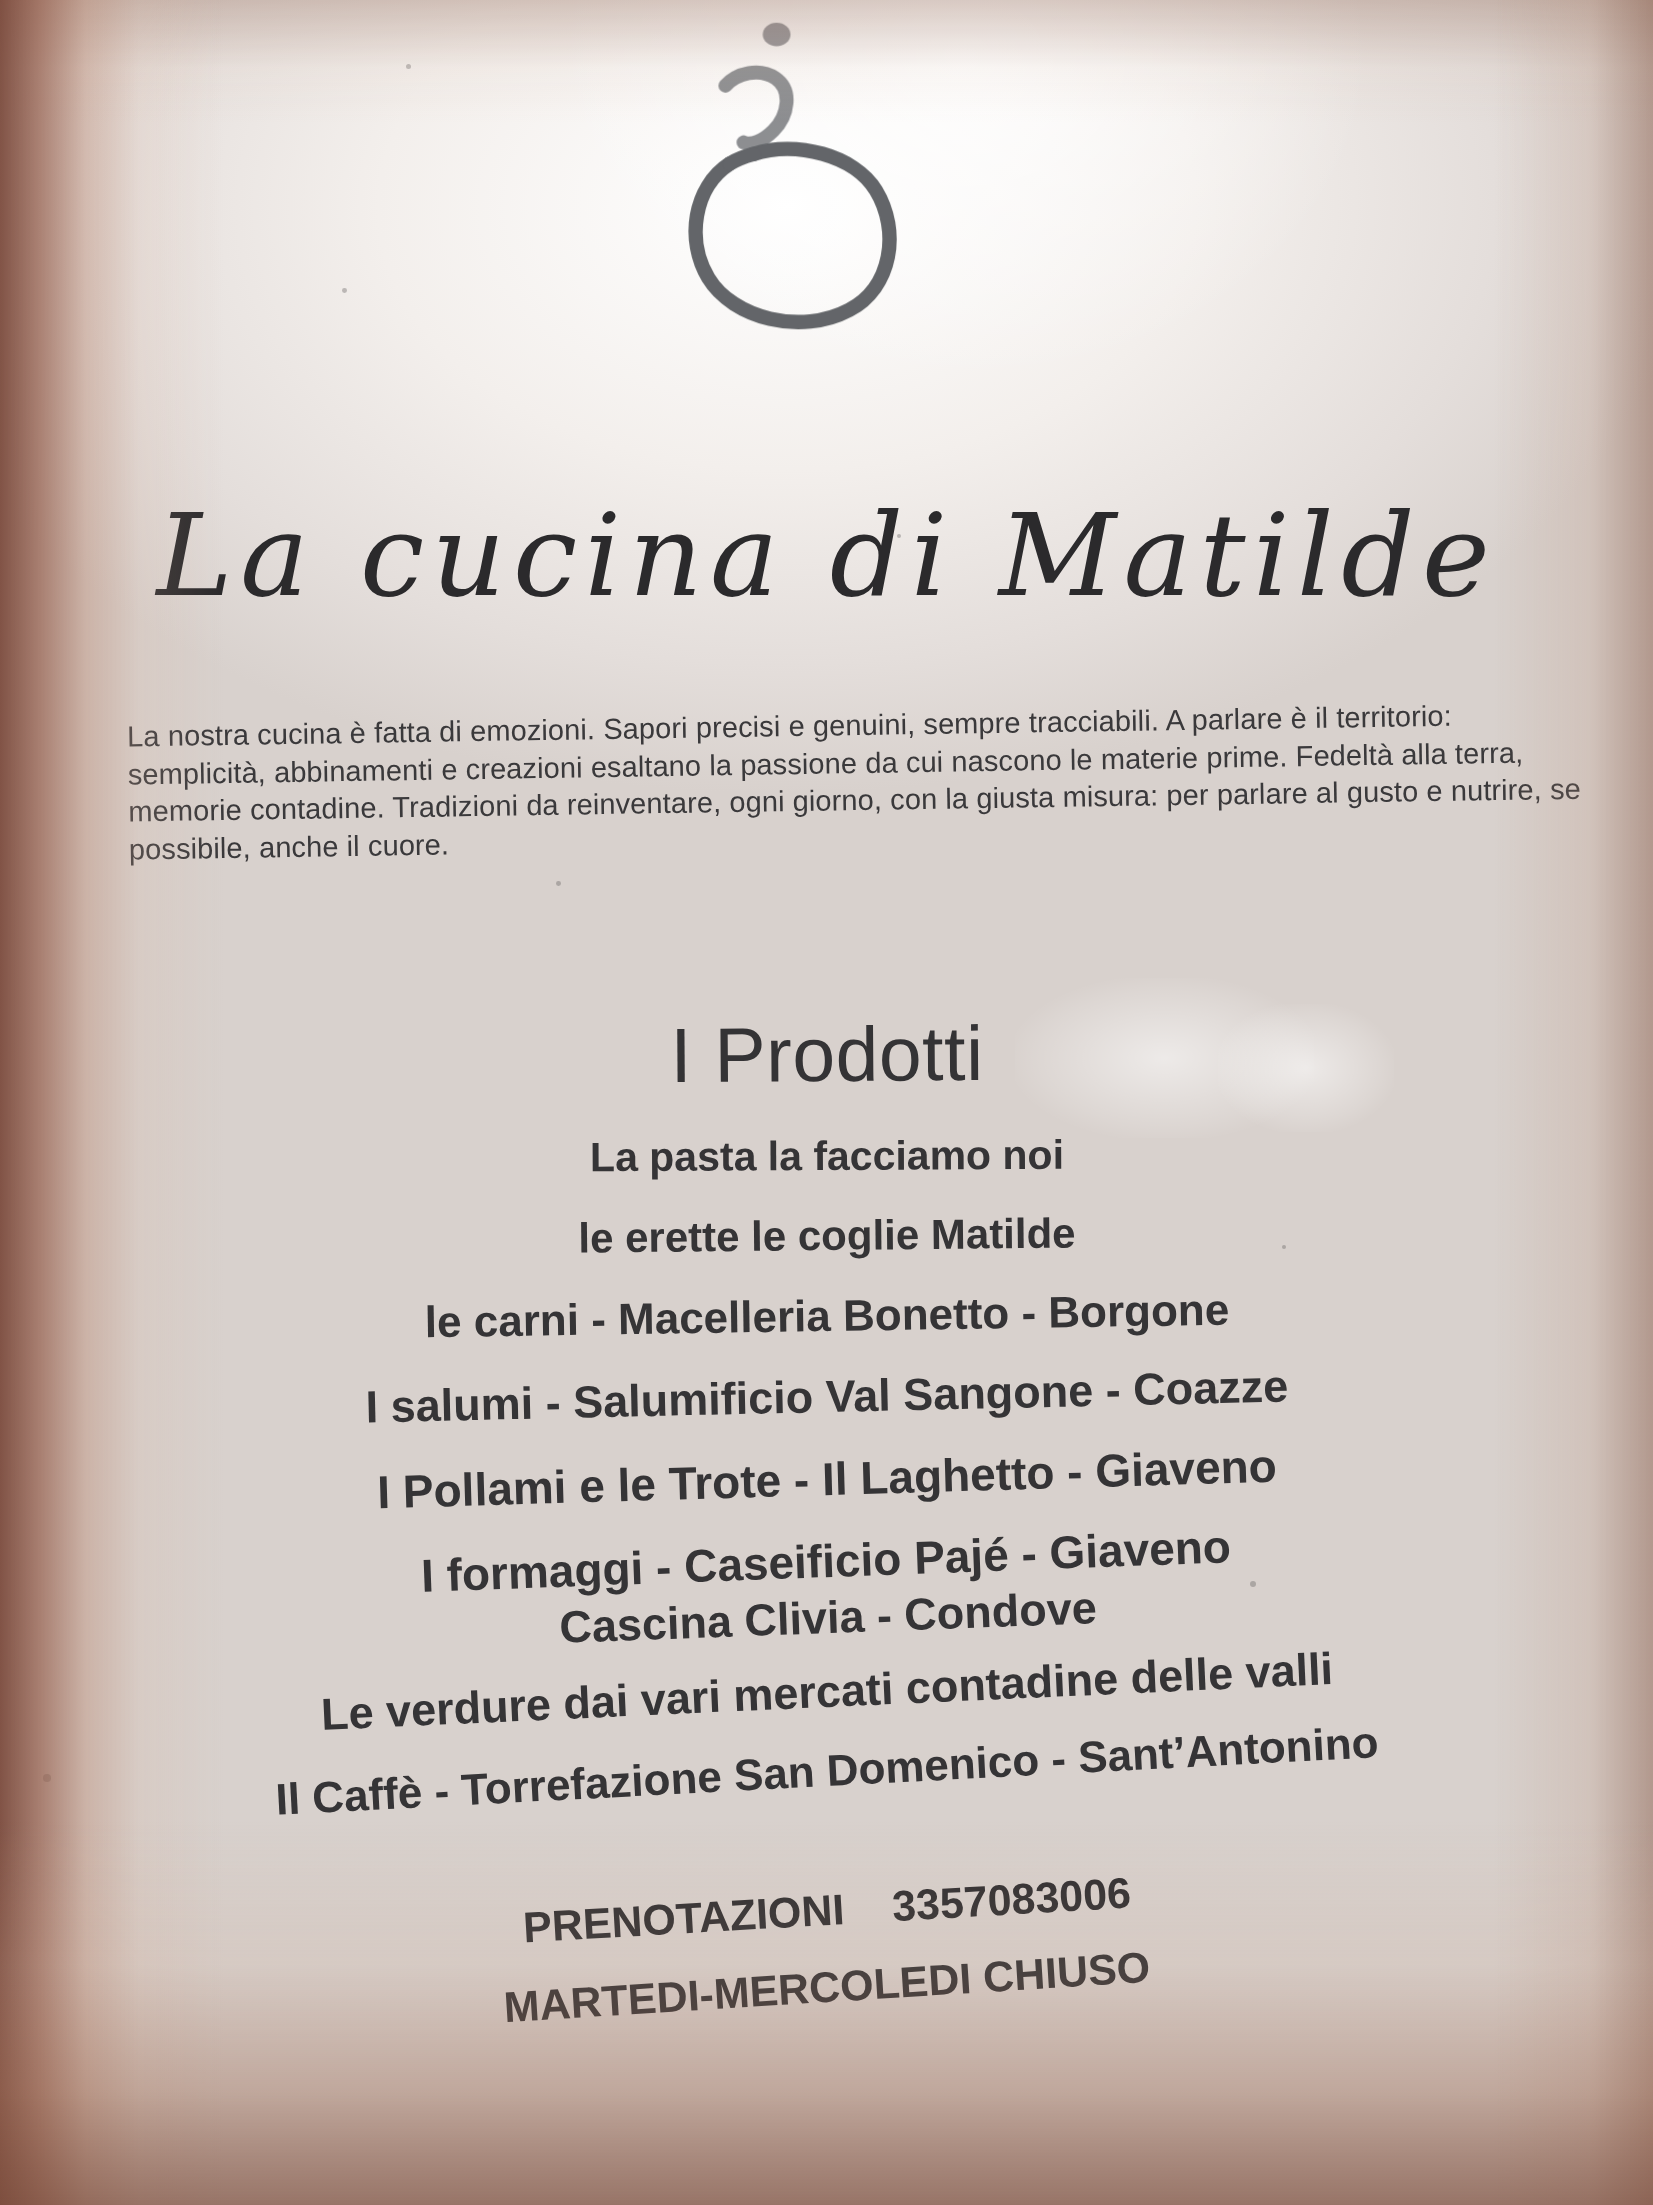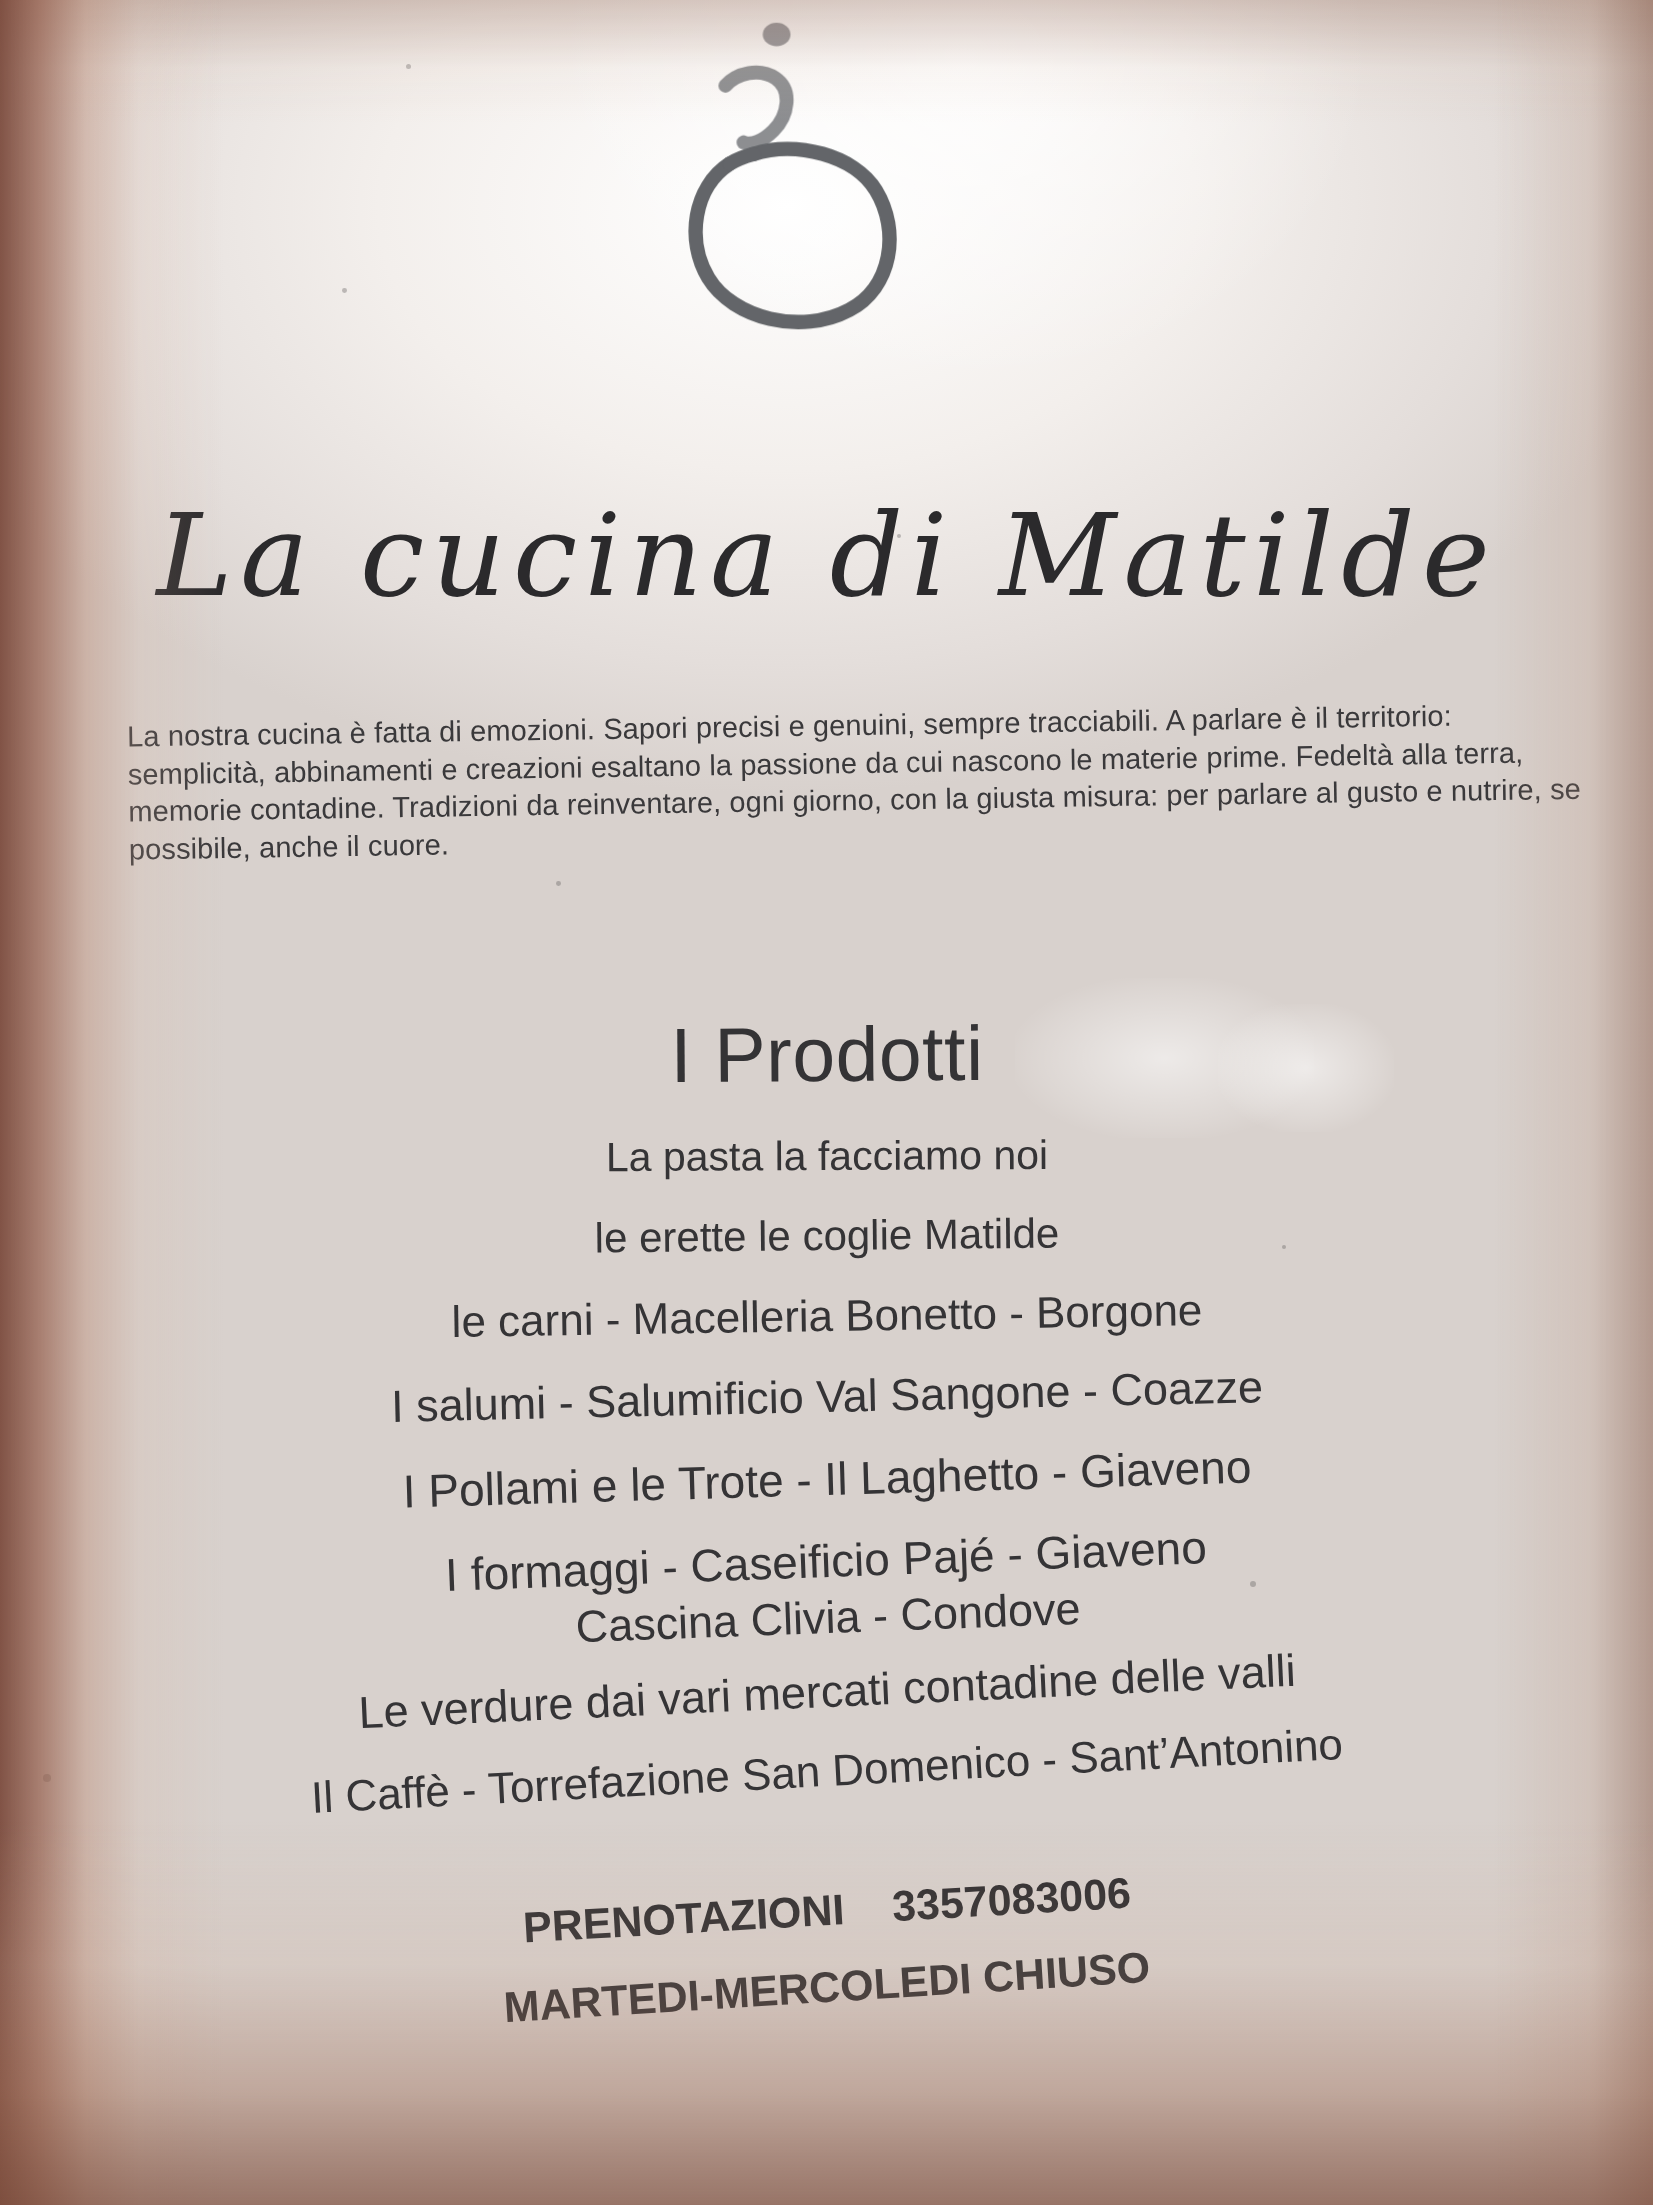--- a/index.html
+++ b/index.html
@@ -141,20 +141,21 @@
     color: #343335;
     letter-spacing: 0.5px;
     transform: rotate(-0.4deg);
   }
 
   .products {
     position: absolute;
     left: 0;
     top: 1133px;
     width: 1456px;
+    font-weight: bold;
   }
   .product {
     width: 1654px;
     text-align: center;
     color: #353436;
     white-space: nowrap;
   }
   .product .sub {
     display: block;
   }

